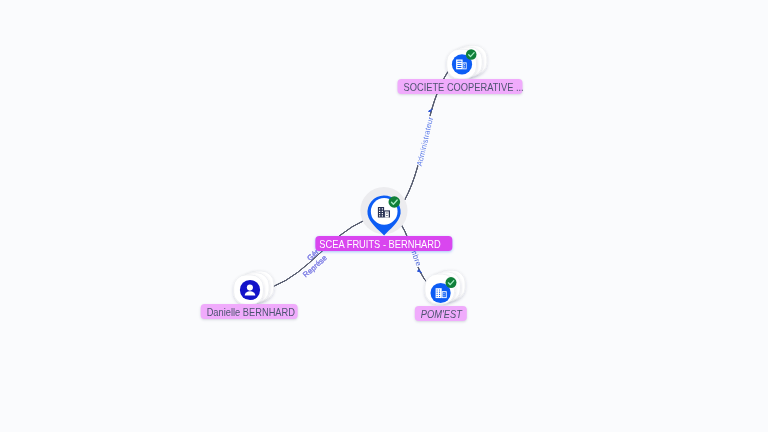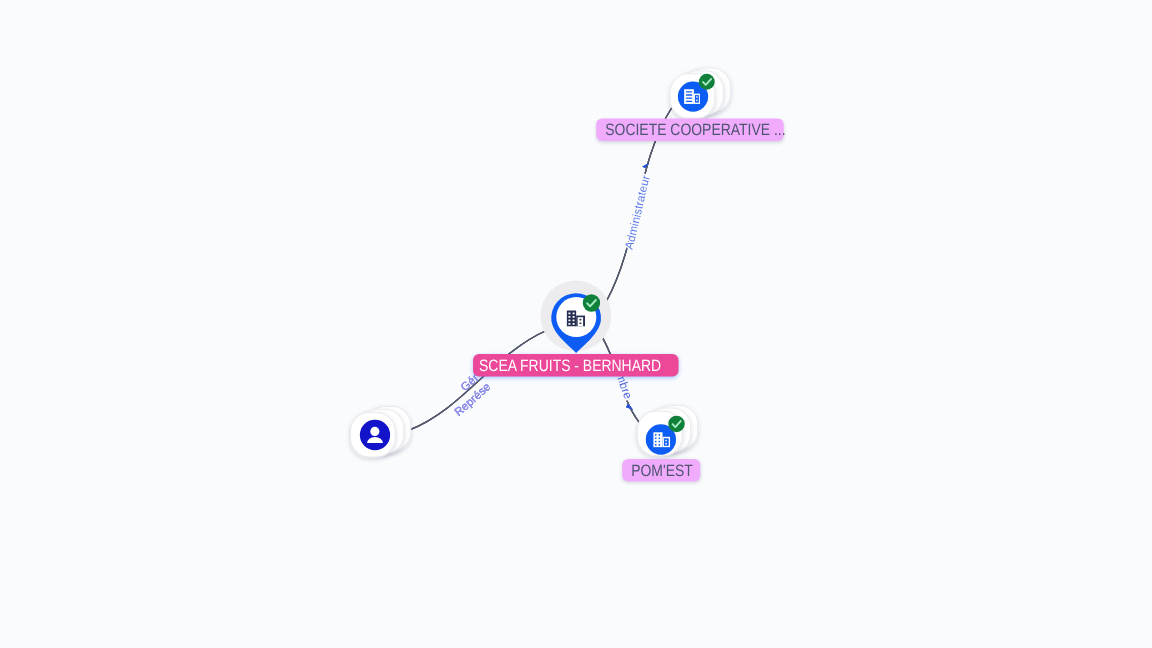--- a/index.html
+++ b/index.html
@@ -23,21 +23,21 @@
     transform:translate(-50%,0);
   }
   .node-label > span{
     display:block;
     transform:scaleX(0.845);
     transform-origin:left center;
     width:118.3%;
     text-align:left;
   }
   .node-label.selected{
-    background:#ec4899;
+    background:#d946ef;
     color:#fff;
     box-shadow:0 1px 3px rgba(13,93,245,.35);
   }
 </style>
 </head>
 <body>
 
 <div id="stage">
 
   <svg class="layer" viewBox="0 0 768 432">
@@ -436,17 +436,20 @@
     </g>
 
   </svg>
 
   <div class="node-label selected" style="left:384.2px;top:236px;width:137.3px;padding-left:3.4px;">
       <span>SCEA FRUITS - BERNHARD</span>
     </div>
   <div class="node-label" style="left:460.4px;top:79px;width:125px;padding-left:5.8px;">
       <span>SOCIETE COOPERATIVE ...</span>
     </div>
-  <div class="node-label" style="left:440.5px;top:306px;width:52.4px;padding-left:6.7px;">
+  <div class="node-label" style="left:249.4px;top:304px;width:96.7px;padding-left:5.2px;">
+      <span>Danielle BERNHARD</span>
+    </div>
+  <div class="node-label" style="left:440.5px;top:306px;width:52.4px;padding-left:6.7px;font-style:italic;">
       <span>POM'EST</span>
     </div>
 
 </div>
 
 </body></html>

